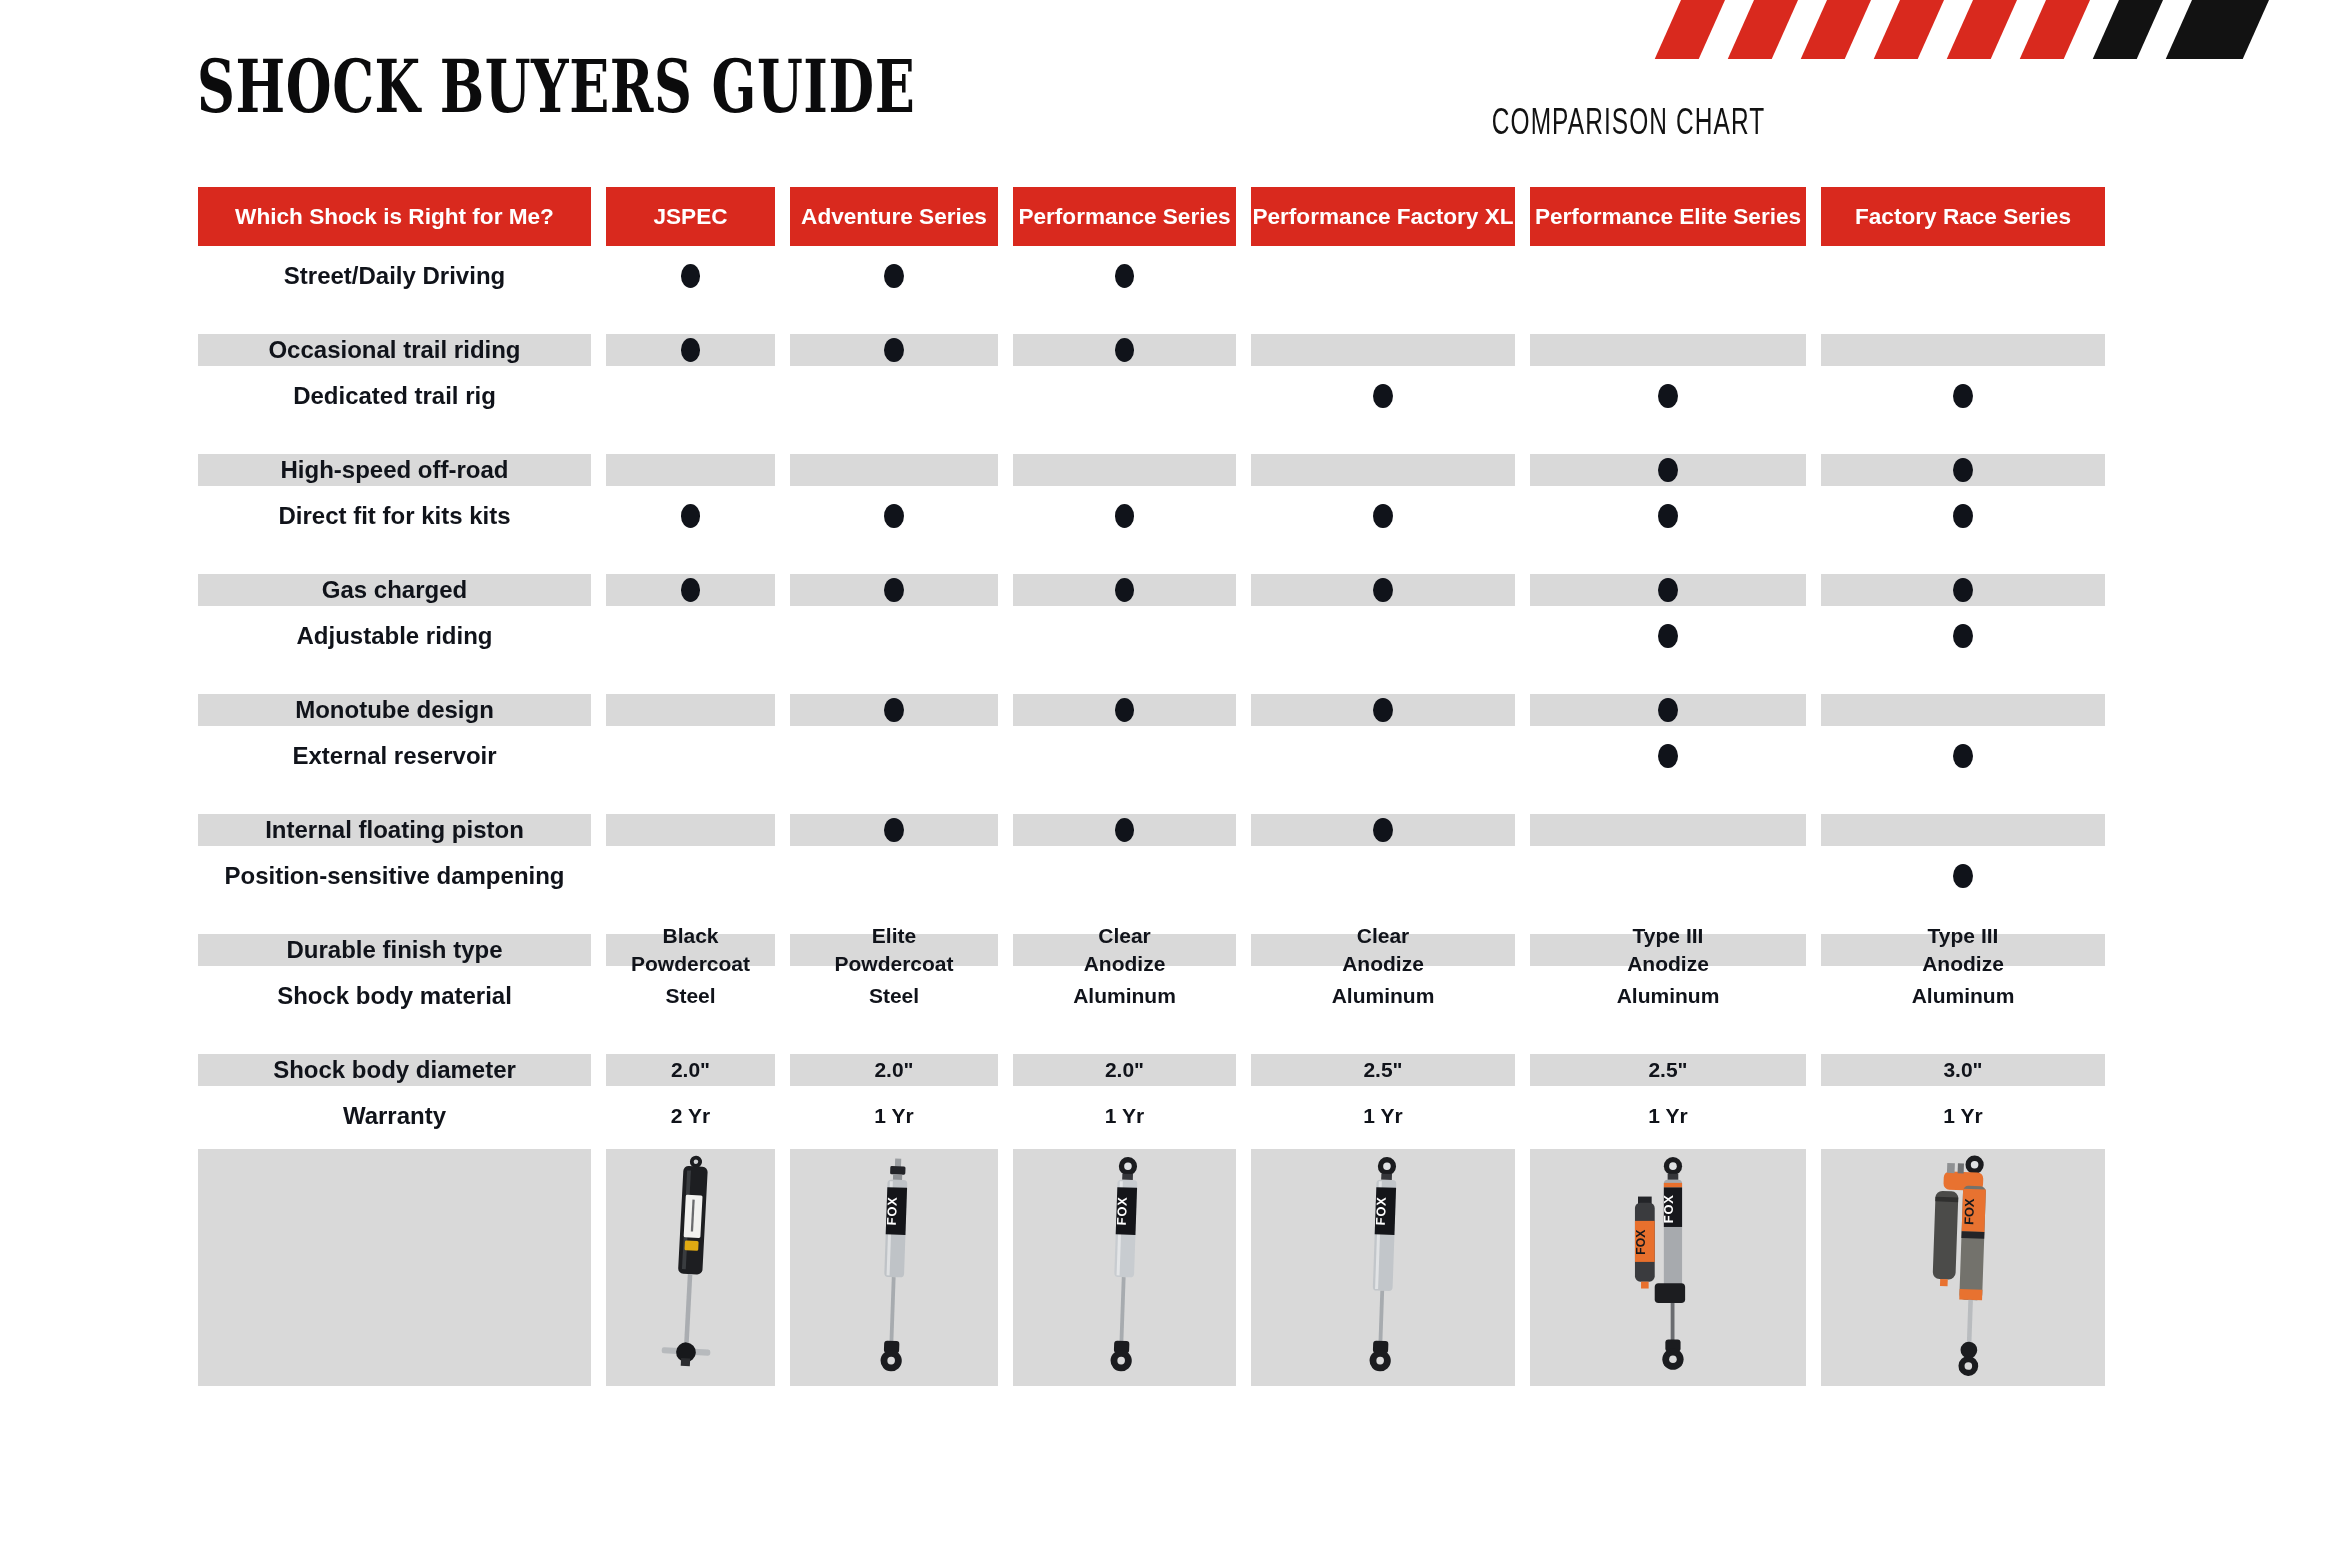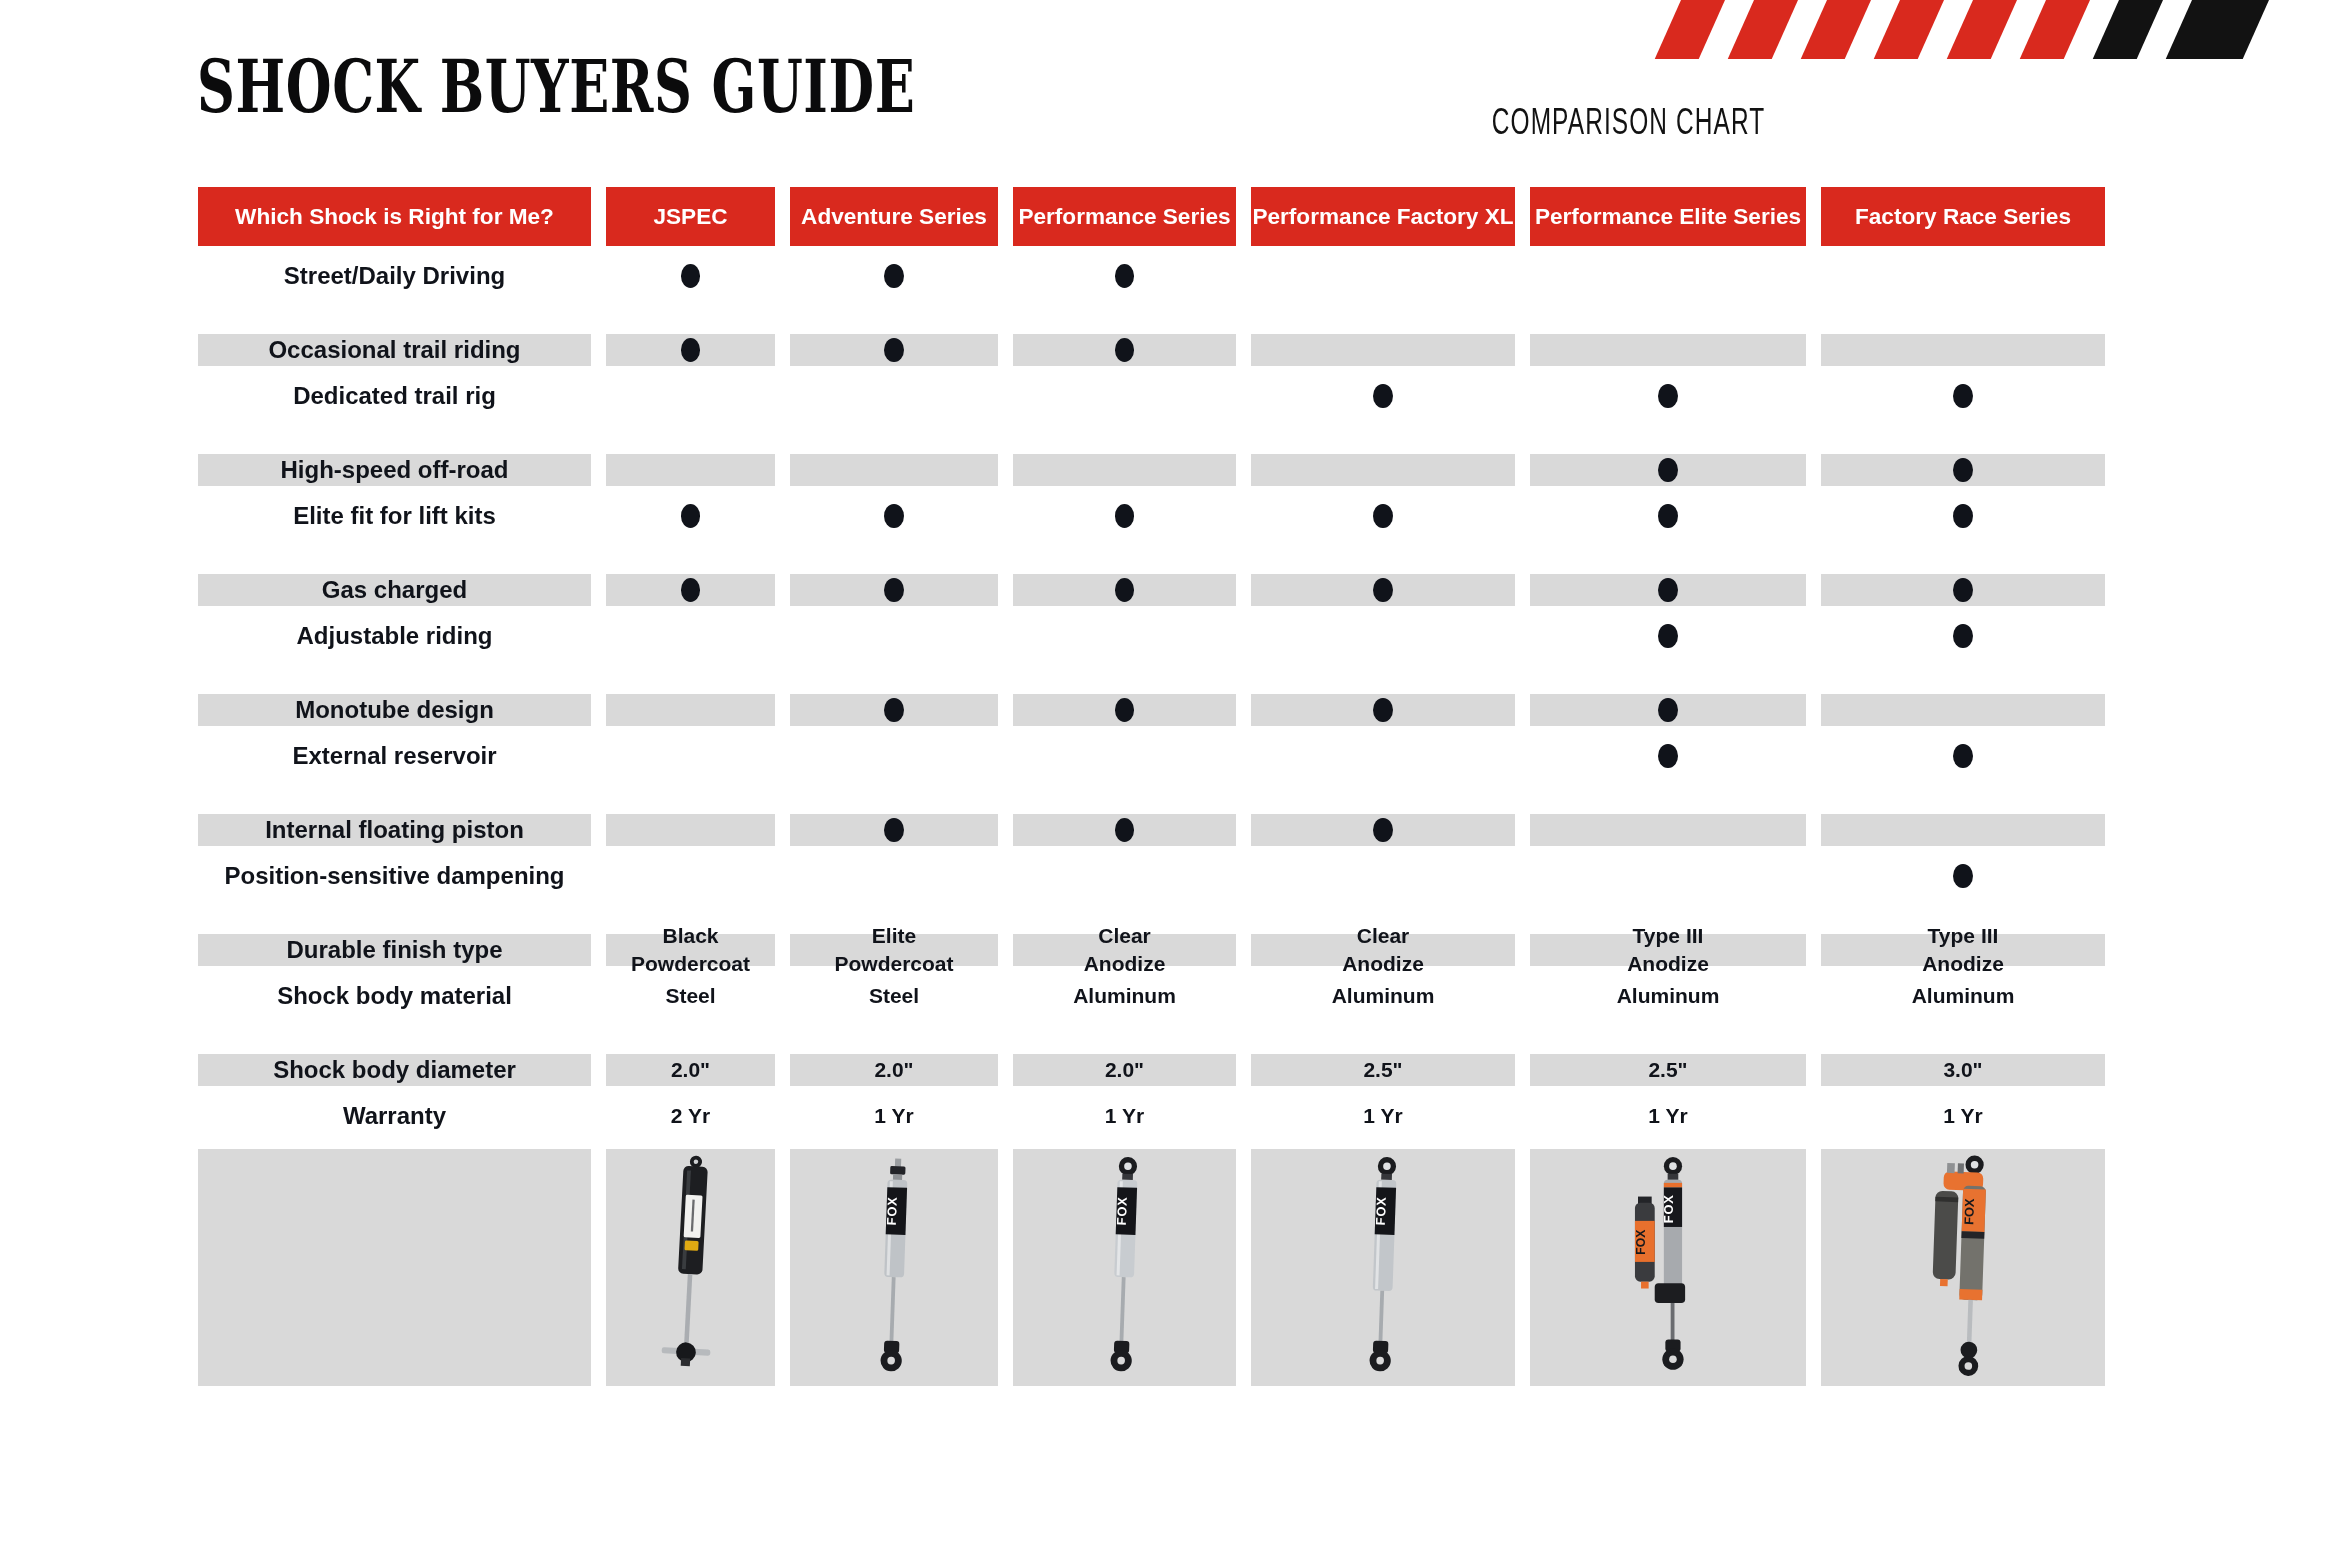--- a/index.html
+++ b/index.html
@@ -102,21 +102,21 @@
       <div class="cell val shade"></div>
       <div class="cell val shade"></div>
       <div class="cell val shade"></div>
       <div class="cell val shade"></div>
       <div class="cell val shade">
         <span class="dot"></span>
       </div>
       <div class="cell val shade">
         <span class="dot"></span>
       </div>
-      <div class="cell label">Elite fit for lift kits</div>
+      <div class="cell label">Direct fit for kits kits</div>
       <div class="cell val">
         <span class="dot"></span>
       </div>
       <div class="cell val">
         <span class="dot"></span>
       </div>
       <div class="cell val">
         <span class="dot"></span>
       </div>
       <div class="cell val">

